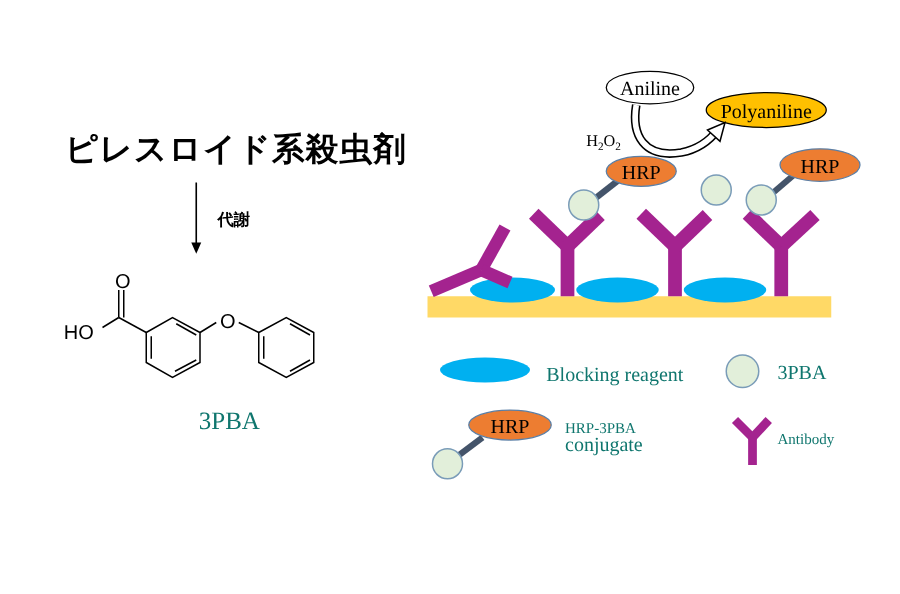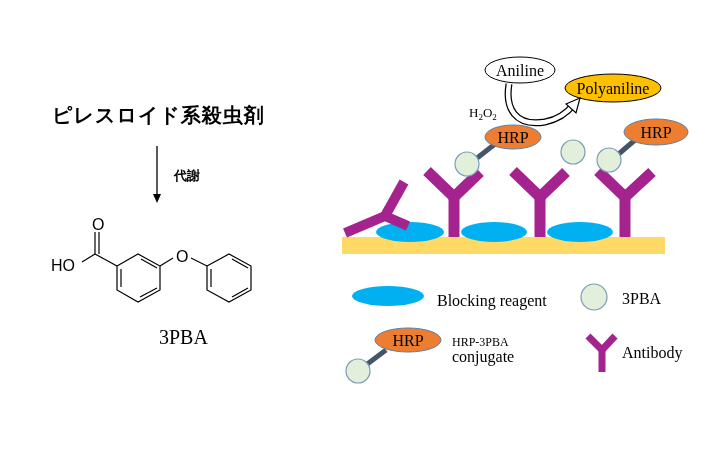--- a/index.html
+++ b/index.html
@@ -1,26 +1,26 @@
 <!DOCTYPE html>
 <html><head>
   <meta charset="utf-8">
   <style>
     html, body { margin: 0; padding: 0; background: #ffffff; }
     body { width: 720px; height: 475px; position: relative; overflow: hidden; }
     .jp { font-family: "DejaVu Sans", sans-serif; font-weight: bold; color: #000; position: absolute; }
-    .serif { font-family: "Liberation Serif", serif; color: #000000; position: absolute; }
+    .serif { font-family: "Liberation Serif", serif; color: #0f766e; position: absolute; }
     svg { position: absolute; left: 0; top: 0; }
     .svgtext { font-family: "Liberation Serif", serif; fill: #000; }
     .svgsans { font-family: "Liberation Sans", sans-serif; fill: #000; }
   </style>
 </head>
 <body>
 
-<div class="jp" style="left:52px; top:102px; font-size:20px; letter-spacing:1px;">ピレスロイド系殺虫剤</div>
+<div class="jp" style="left:52px; top:102px; font-size:26px; letter-spacing:1px;">ピレスロイド系殺虫剤</div>
 
 <svg width="720" height="475">
 
   <g>
     <line x1="157" y1="146" x2="157" y2="197" stroke="#000" stroke-width="1.3"></line>
     <polygon points="153,194 161,194 157,203" fill="#000"></polygon>
   </g>
 
   <g stroke="#000" stroke-width="1.2" fill="none">
 
@@ -113,13 +113,13 @@
   </g>
 </svg>
 
 <div class="jp" style="left:174px; top:167px; font-size:13px;">代謝</div>
 <div class="serif" style="left:159px; top:326px; font-size:20px;">3PBA</div>
 
 <div class="serif" style="left:437px; top:292px; font-size:16px;">Blocking reagent</div>
 <div class="serif" style="left:622px; top:290px; font-size:16px;">3PBA</div>
 <div class="serif" style="left:452px; top:335px; font-size:12px;">HRP-3PBA</div>
 <div class="serif" style="left:452px; top:348px; font-size:16px;">conjugate</div>
-<div class="serif" style="left:622px; top:344px; font-size:16px;">Antibody</div>
+<div class="serif" style="left:622px; top:344px; font-size:12px;">Antibody</div>
 
 </body></html>

